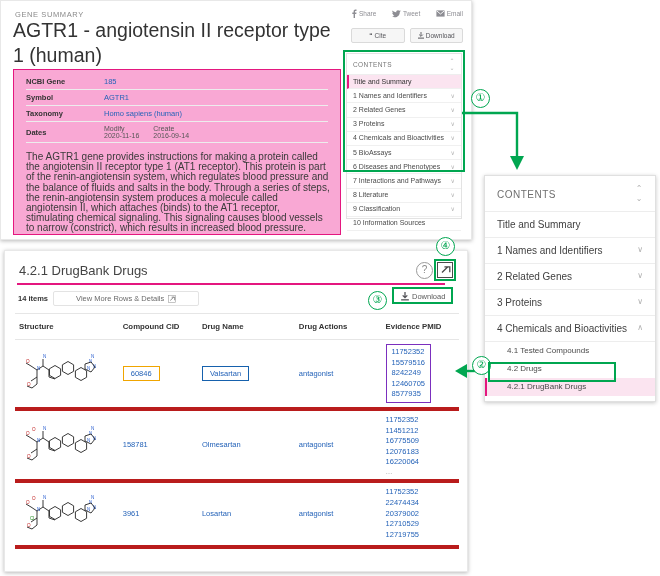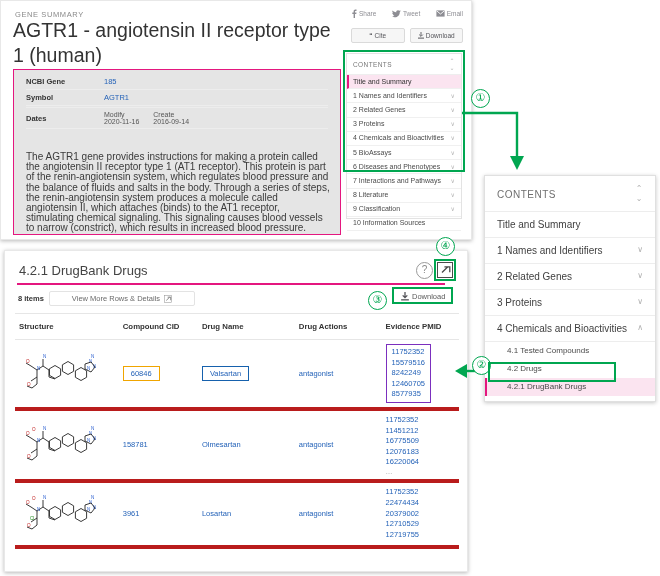--- a/index.html
+++ b/index.html
@@ -22,21 +22,21 @@
   
   #share-row{position:absolute;left:350px;top:8px;width:112px;display:flex;justify-content:space-between;align-items:center;}
   .share-btn{display:flex;align-items:center;gap:2px;color:#8d8d93;font-size:6.5px;}
   .share-btn svg{display:block;}
   #action-row{position:absolute;left:350px;top:27px;width:112px;display:flex;gap:5px;}
   .act-btn{flex:1;border:1px solid #dadada;background:#f6f6f6;border-radius:2px;height:13px;
     display:flex;align-items:center;justify-content:center;gap:2px;color:#55555a;font-size:6.5px;}
 
   
   #info-card{position:absolute;left:12px;top:68px;width:328px;height:166px;
-    border:1.6px solid #e4177f;box-sizing:border-box;background:#e5e5e5;overflow:hidden;}
+    border:1.6px solid #e4177f;box-sizing:border-box;background:#f9a8d4;overflow:hidden;}
   .info-row{display:flex;padding:2px 10px 2px 12px;font-size:7.5px;}
   .info-row .k{width:78px;font-weight:bold;color:#333;}
   .info-row .v{color:#2563b8;}
   .dates-grid{display:flex;gap:14px;font-size:7px;}
   .dates-grid .col .h{color:#555;}
   .dates-grid .col .d{color:#555;}
   .hr-soft{height:1px;background:#ededed;margin:1px 12px;}
   #summary-text{position:absolute;left:12px;top:82px;right:10px;font-size:10px;line-height:10.2px;color:#3a3a3a;}
 
   
@@ -151,20 +151,24 @@
     <div class="info-row">
       <div class="k">NCBI Gene</div>
       <div class="v">185</div>
     </div>
     <div class="hr-soft"></div>
     <div class="info-row">
       <div class="k">Symbol</div>
       <div class="v">AGTR1</div>
     </div>
     <div class="hr-soft"></div>
+    <div class="info-row">
+      <div class="k">Taxonomy</div>
+      <div class="v">Homo sapiens (human)</div>
+    </div>
     <div class="hr-soft"></div>
     <div class="info-row" style="align-items:center;">
       <div class="k">Dates</div>
       <div class="dates-grid">
         <div class="col">
           <div class="h">Modify</div>
           <div class="d">2020-11-16</div>
         </div>
         <div class="col">
           <div class="h">Create</div>
@@ -235,21 +239,21 @@
 
   <div id="help-icon">?</div>
   <div id="expand-icon">
     <svg width="14" height="14" viewBox="0 0 14 14">
         <path d="M4 9.5 9.6 4M6.4 3.8h5.4v5.4" stroke="#4a4a4a" stroke-width="1.3" fill="none"></path>
       </svg>
   </div>
   <div id="expand-green"></div>
 
   <div id="items-row">
-    <span id="items-count">8 items</span>
+    <span id="items-count">14 items</span>
     <span id="view-more">
       <span>View More Rows &amp; Details</span>
       <svg width="8" height="8" viewBox="0 0 14 14">
           <path d="M4 9.5 9.6 4M6.4 3.8h5.4v5.4" stroke="#6a6a6a" stroke-width="1.4" fill="none"></path>
           <rect x="1" y="1" width="12" height="12" stroke="#9a9a9a" stroke-width="1" fill="none"></rect>
         </svg>
     </span>
   </div>
 
   <div id="dl-btn">

